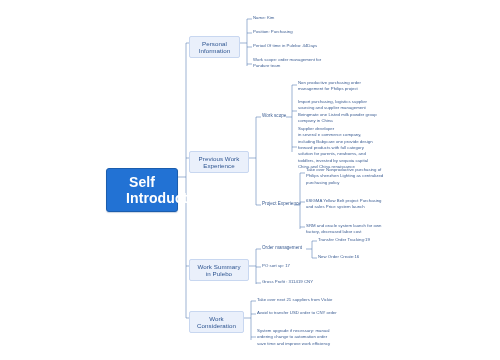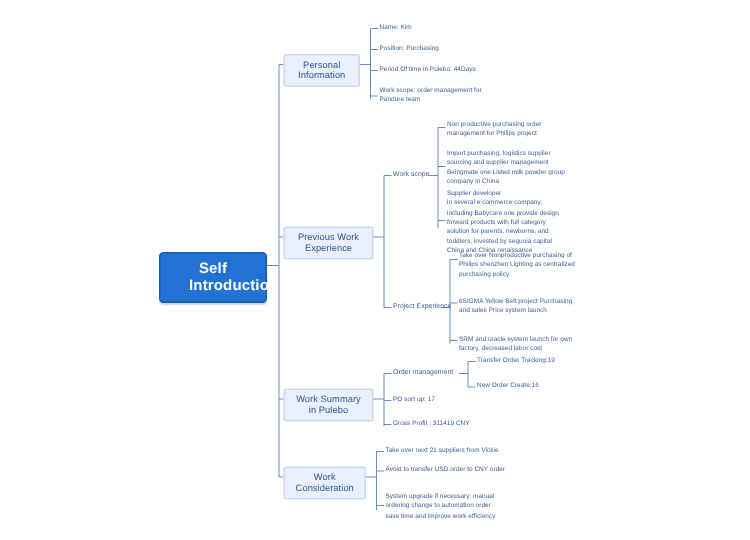--- a/index.html
+++ b/index.html
@@ -31,21 +31,21 @@
     position: absolute;
     box-sizing: border-box;
     white-space: pre-line;
   }
   
   .root {
     background: #2272d4;
     border: 1px solid #1b5dad;
     border-radius: 3px;
     color: #ffffff;
-    font-size: 10px;
+    font-size: 14px;
     font-weight: bold;
     padding: 5px 19px;
     letter-spacing: 0.1px;
     text-align: center;
     box-shadow: 0 1px 1px rgba(40,80,140,0.25);
   }
   
   .lvl1 {
     background: #eaf0fb;
     border: 1px solid #c8d7f0;

